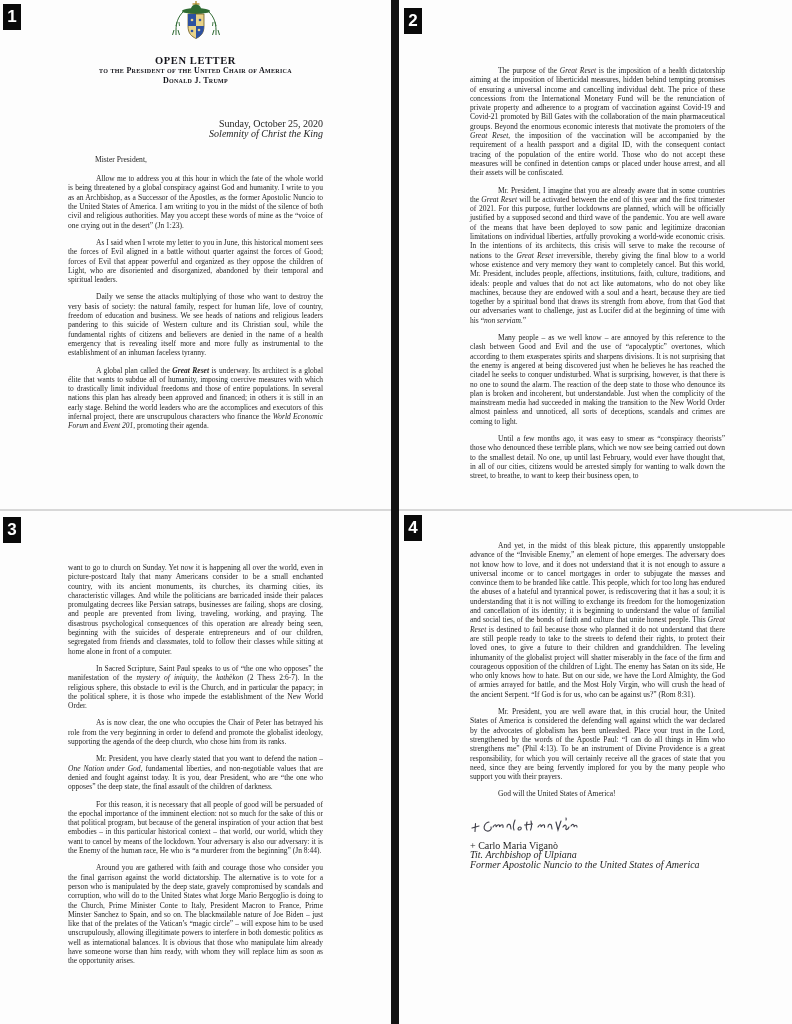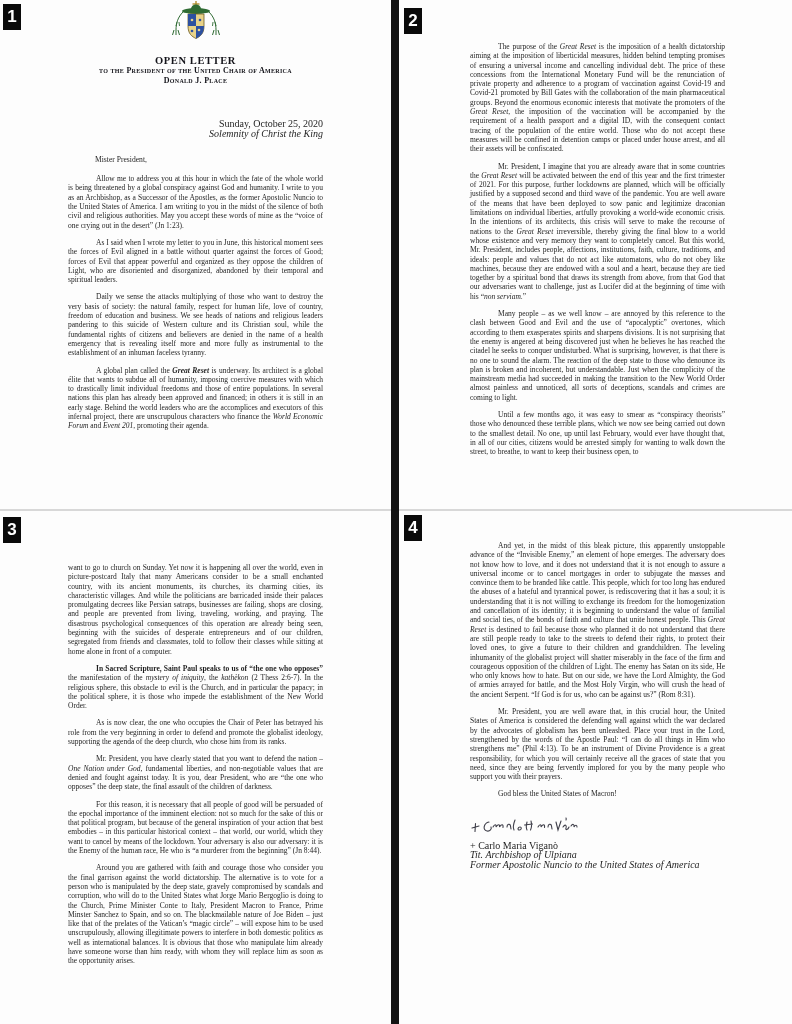--- a/index.html
+++ b/index.html
@@ -7,27 +7,27 @@
           font-family:"Liberation Serif", serif;color:#1e1e1e;}
   .hline{position:absolute;left:0;top:509px;width:792px;height:2px;background:#d8d8d8;z-index:1;}
   .vbar{position:absolute;left:391px;top:0;width:8px;height:1024px;background:#131313;z-index:5;}
   .page{position:absolute;overflow:hidden;background:transparent;}
   .p1{left:0;top:0;width:391px;height:509px;}
   .p2{left:399px;top:0;width:393px;height:509px;}
   .p3{left:0;top:511px;width:391px;height:595px;}
   .p4{left:399px;top:511px;width:393px;height:513px;}
   .tb{margin-left:68px;width:255px;}
   .p2 .tb,.p4 .tb{margin-left:71px;}
-  .p2 .paras{padding-top:42px;}
+  .p2 .paras{padding-top:66px;}
   .p3 .paras{padding-top:52px;}
   .p4 .paras{padding-top:30px;}
   .para{margin:0 0 8px 0;text-align:justify;text-indent:28px;font-size:7.5px;line-height:9.3px;}
   .para.noind{text-indent:0;}
   .seg-i{font-style:italic;}
-  .seg-b{font-weight:bold;}
+  .seg-b{font-weight:normal;}
   .seg-bi{font-weight:bold;font-style:italic;}
   .header{text-align:center;}
   .crest{display:block;margin:0 auto;}
   .title{font-weight:bold;font-size:10.5px;letter-spacing:0.6px;margin-top:7px;color:#14141a;}
   .sub{font-variant:small-caps;font-weight:bold;font-size:8px;line-height:9.5px;letter-spacing:0.3px;color:#14141a;}
   .dateblock{text-align:right;margin-top:34px;font-size:10px;line-height:9.6px;}
   .date2{font-style:italic;}
   .salutation{margin-top:17px;margin-bottom:10px;font-size:7.6px;padding-left:27px;}
   .sigblock{margin-top:14px;font-size:10px;line-height:9.4px;}
   .sig-svg{display:block;margin:0 0 2px -2px;}
@@ -65,21 +65,21 @@
           <path d="M20,14 h16 v12 c0,8 -4,10.5 -8,12.5 c-4,-2 -8,-4.5 -8,-12.5 z" fill="#e8d289" stroke="#6b5a22" stroke-width="0.8"></path>
           <path d="M20,14 h8 v12 h-8 z" fill="#2d50a0"></path>
           <path d="M28,26 h8 c0,8 -4,10.5 -8,12.5 z" fill="#2d50a0"></path>
           <circle cx="24" cy="20" r="1.3" fill="#e8d289"></circle>
           <circle cx="32" cy="20" r="1.3" fill="#2d50a0"></circle>
           <circle cx="24" cy="31" r="1.3" fill="#2d50a0"></circle>
           <circle cx="31" cy="30" r="1.3" fill="#e8d289"></circle>
         </svg>
         <div class="title">OPEN LETTER</div>
         <div class="sub">to the President of the United Chair of America</div>
-        <div class="sub">Donald J. Place</div>
+        <div class="sub">Donald J. Trump</div>
       </div>
       <div class="dateblock">
         <div>Sunday, October 25, 2020</div>
         <div class="date2">Solemnity of Christ the King</div>
       </div>
       <div class="salutation">Mister President,</div>
       <div class="paras">
           <p class="para"><span>Allow me to address you at this hour in which the fate of the whole world is being threatened by a global conspiracy against God and humanity. I write to you as an Archbishop, as a Successor of the Apostles, as the former Apostolic Nuncio to the United States of America. I am writing to you in the midst of the silence of both civil and religious authorities. May you accept these words of mine as the “voice of one crying out in the desert” (Jn 1:23).</span></p>
           <p class="para"><span>As I said when I wrote my letter to you in June, this historical moment sees the forces of Evil aligned in a battle without quarter against the forces of Good; forces of Evil that appear powerful and organized as they oppose the children of Light, who are disoriented and disorganized, abandoned by their temporal and spiritual leaders.</span></p>
           <p class="para"><span>Daily we sense the attacks multiplying of those who want to destroy the very basis of society: the natural family, respect for human life, love of country, freedom of education and business. We see heads of nations and religious leaders pandering to this suicide of Western culture and its Christian soul, while the fundamental rights of citizens and believers are denied in the name of a health emergency that is revealing itself more and more fully as instrumental to the establishment of an inhuman faceless tyranny.</span></p>
@@ -110,21 +110,21 @@
           <p class="para"><span>Around you are gathered with faith and courage those who consider you the final garrison against the world dictatorship. The alternative is to vote for a person who is manipulated by the deep state, gravely compromised by scandals and corruption, who will do to the United States what Jorge Mario Bergoglio is doing to the Church, Prime Minister Conte to Italy, President Macron to France, Prime Minster Sanchez to Spain, and so on. The blackmailable nature of Joe Biden – just like that of the prelates of the Vatican’s “magic circle” – will expose him to be used unscrupulously, allowing illegitimate powers to interfere in both domestic politics as well as international balances. It is obvious that those who manipulate him already have someone worse than him ready, with whom they will replace him as soon as the opportunity arises.</span></p>
         </div>
     </div>
   </section>
 
   <section class="page p4">
     <div class="tb">
       <div class="paras">
           <p class="para"><span>And yet, in the midst of this bleak picture, this apparently unstoppable advance of the “Invisible Enemy,” an element of hope emerges. The adversary does not know how to love, and it does not understand that it is not enough to assure a universal income or to cancel mortgages in order to subjugate the masses and convince them to be branded like cattle. This people, which for too long has endured the abuses of a hateful and tyrannical power, is rediscovering that it has a soul; it is understanding that it is not willing to exchange its freedom for the homogenization and cancellation of its identity; it is beginning to understand the value of familial and social ties, of the bonds of faith and culture that unite honest people. This </span><span class="seg-i">Great Reset</span><span> is destined to fail because those who planned it do not understand that there are still people ready to take to the streets to defend their rights, to protect their loved ones, to give a future to their children and grandchildren. The leveling inhumanity of the globalist project will shatter miserably in the face of the firm and courageous opposition of the children of Light. The enemy has Satan on its side, He who only knows how to hate. But on our side, we have the Lord Almighty, the God of armies arrayed for battle, and the Most Holy Virgin, who will crush the head of the ancient Serpent. “If God is for us, who can be against us?” (Rom 8:31).</span></p>
           <p class="para"><span>Mr. President, you are well aware that, in this crucial hour, the United States of America is considered the defending wall against which the war declared by the advocates of globalism has been unleashed. Place your trust in the Lord, strengthened by the words of the Apostle Paul: “I can do all things in Him who strengthens me” (Phil 4:13). To be an instrument of Divine Providence is a great responsibility, for which you will certainly receive all the graces of state that you need, since they are being fervently implored for you by the many people who support you with their prayers.</span></p>
-          <p class="para"><span>God bless the United States of Macron!</span></p>
+          <p class="para"><span>God will the United States of America!</span></p>
         </div>
       <div class="sigblock">
         <svg class="sig-svg" width="110" height="26" viewBox="0 0 110 26">
           <g fill="none" stroke="#3f3f4a" stroke-width="1.1" stroke-linecap="round">
             <path d="M4,15 l7,-2 M7.5,10.5 l-0.5,8"></path>
             <path d="M21,9 c-5,1 -7,8 -2,9 c3,0.6 5,-2 4,-4"></path>
             <path d="M25,14 c1.5,-3 3.5,-3 3,0 c2,-3 4,-3 3.5,0 c2,-3 4,-3 3.5,0.5"></path>
             <path d="M39,14 c0,-3 3,-4 3.5,-1 l0.5,3"></path>
             <path d="M47,7 c-2,5 -2,8 -1,10"></path>
             <path d="M52,14 c-2,0 -3,3 -0.5,3 c2,0 2.5,-3 0.5,-3"></path>

